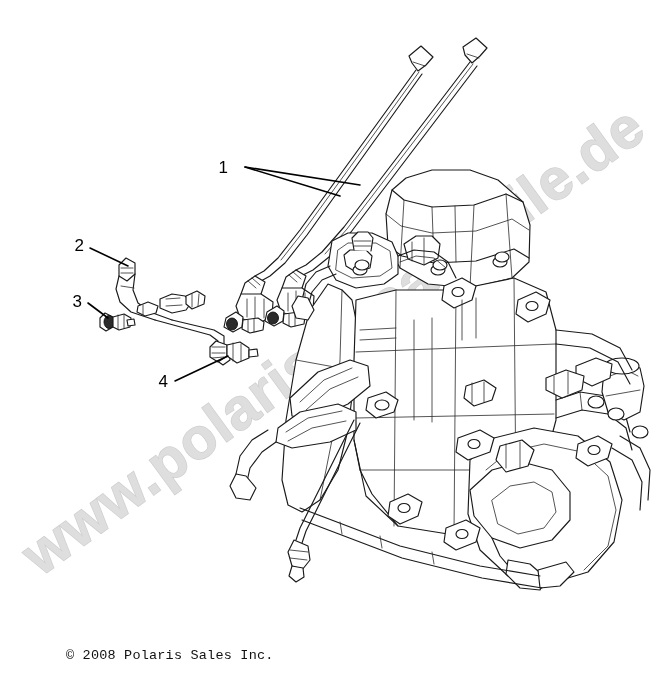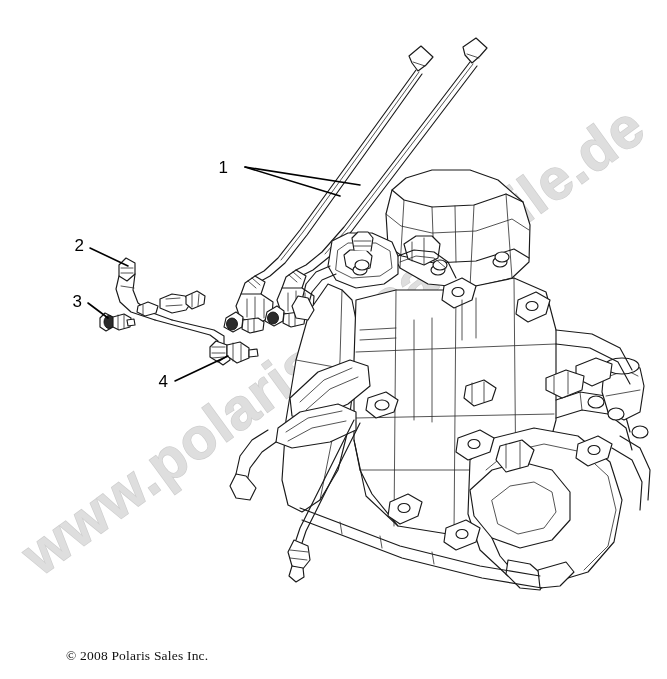--- a/index.html
+++ b/index.html
@@ -75,21 +75,21 @@
     letter-spacing: 1px;
     fill: #dedede;
     stroke: #cfcfcf;
     stroke-width: 1.4;
     paint-order: stroke fill;
   }
   #copyright {
     position: absolute;
     left: 66px;
     top: 648px;
-    font-family: Liberation Serif, serif;
+    font-family: Liberation Mono, monospace;
     font-size: 13.5px;
     color: #111111;
     letter-spacing: 0.2px;
     white-space: nowrap;
   }
 </style>
 </head>
 <body>
 
 <div id="diagram-root">

